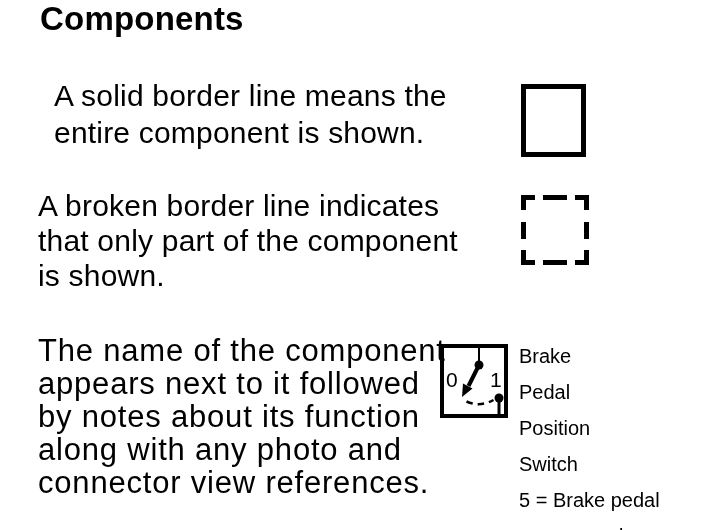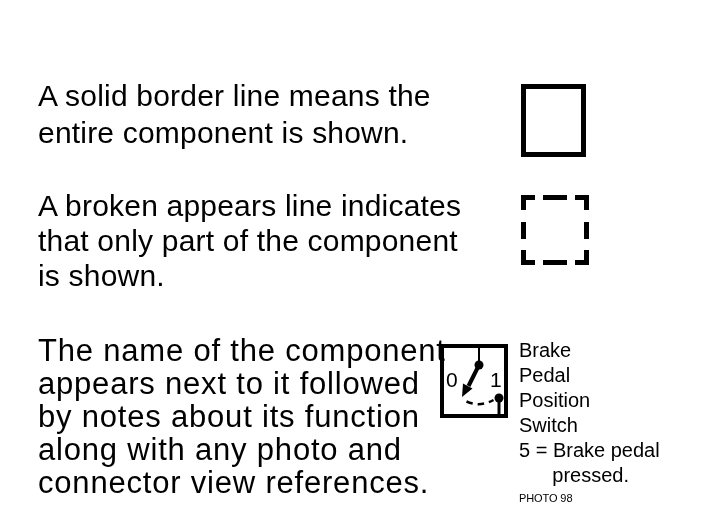--- a/index.html
+++ b/index.html
@@ -18,53 +18,54 @@
   #title {
     position: absolute; left: 40px; top: 0;
     font-size: 33px; line-height: 38px; font-weight: 700;
     letter-spacing: 0.2px;
   }
   .body-text {
     position: absolute; left: 38px;
     font-size: 30px; letter-spacing: 0.2px;
     white-space: pre;
   }
-  #p1 { top: 77px;  line-height: 37px; }
+  #p1 { top: 77px;  line-height: 37px; margin-left: 16px; }
   #p2 { top: 188px; line-height: 35px; }
   #p3 { top: 334px; font-size: 31px; line-height: 33px; letter-spacing: 0.8px; }
 
   #solid-box {
     position: absolute; left: 521px; top: 84px;
     width: 65px; height: 73px;
     border: 5px solid currentColor;
   }
   #broken-box { position: absolute; left: 521px; top: 195px; }
   #switch-sym { position: absolute; left: 440px; top: 344px; }
   #switch-sym text {
     font-family: "Liberation Sans", sans-serif;
     font-size: 21px; fill: currentColor;
   }
   #label-col { position: absolute; left: 519px; top: 338px; }
   .comp-name, .comp-note {
-    font-size: 20px; line-height: 25px; white-space: pre;
+    font-size: 20px; line-height: 36px; white-space: pre;
   }
   .photo-ref { font-size: 11px; line-height: 20px; letter-spacing: -0.1px; }
 </style>
 </head>
 <body>
 
 <div class="page">
 
+  <h1 id="title">Components</h1>
 
   <p id="p1" class="body-text">A solid border line means the
 entire component is shown.</p>
 
   <div id="solid-box"></div>
 
-  <p id="p2" class="body-text">A broken appears line indicates
+  <p id="p2" class="body-text">A broken border line indicates
 that only part of the component
 is shown.</p>
 
   <svg id="broken-box" width="68" height="70" viewBox="0 0 68 70" aria-hidden="true">
     <path d="M2.5,15 L2.5,2.5 L14,2.5
              M22,2.5 L46,2.5
              M54,2.5 L65.5,2.5 L65.5,15
              M65.5,27 L65.5,44
              M65.5,55 L65.5,67.5 L54,67.5
              M46,67.5 L22,67.5

